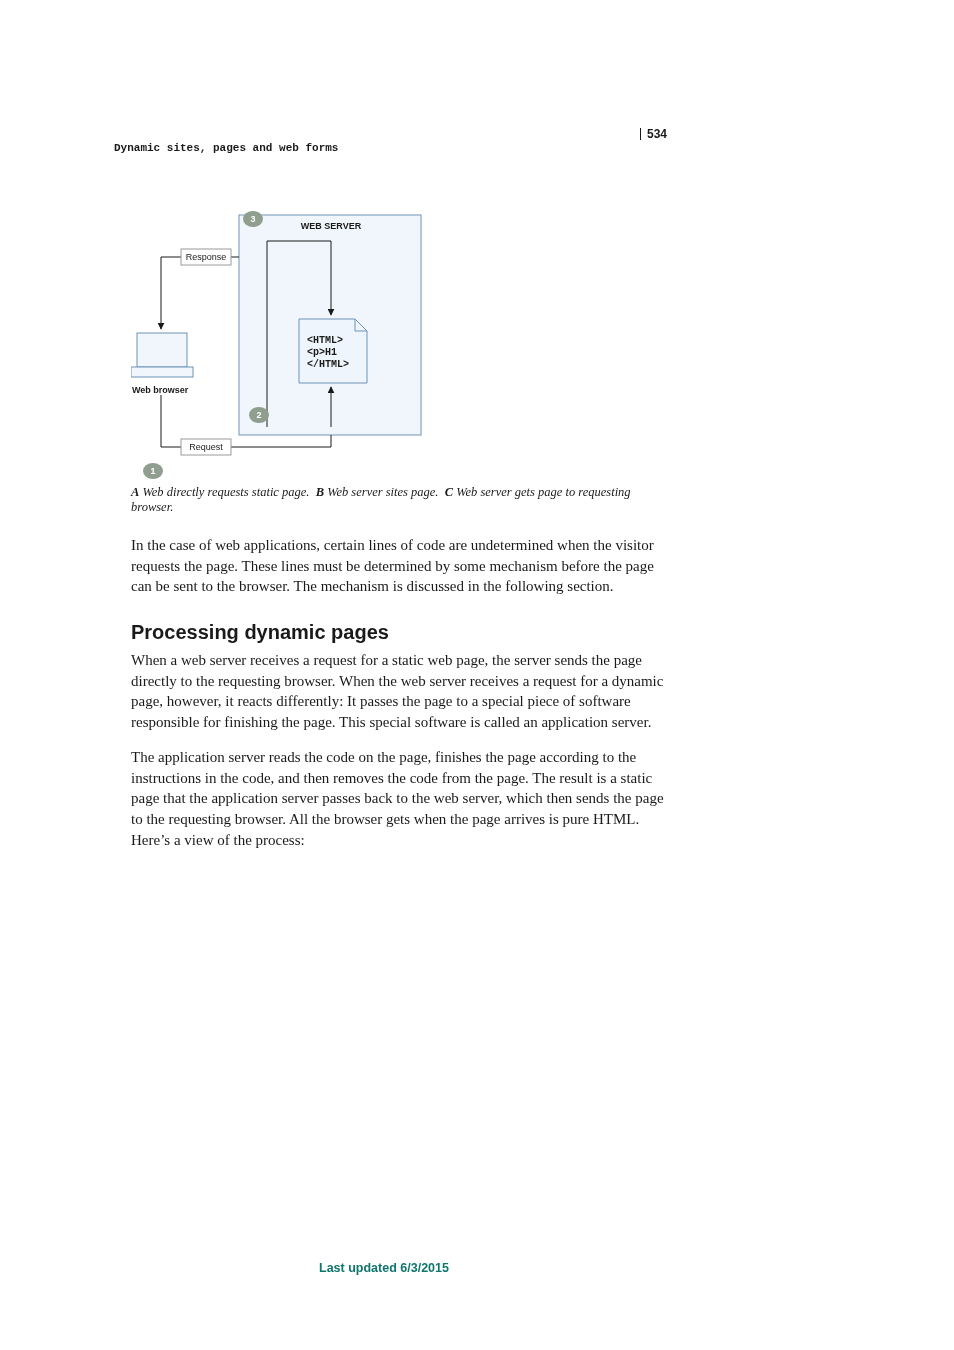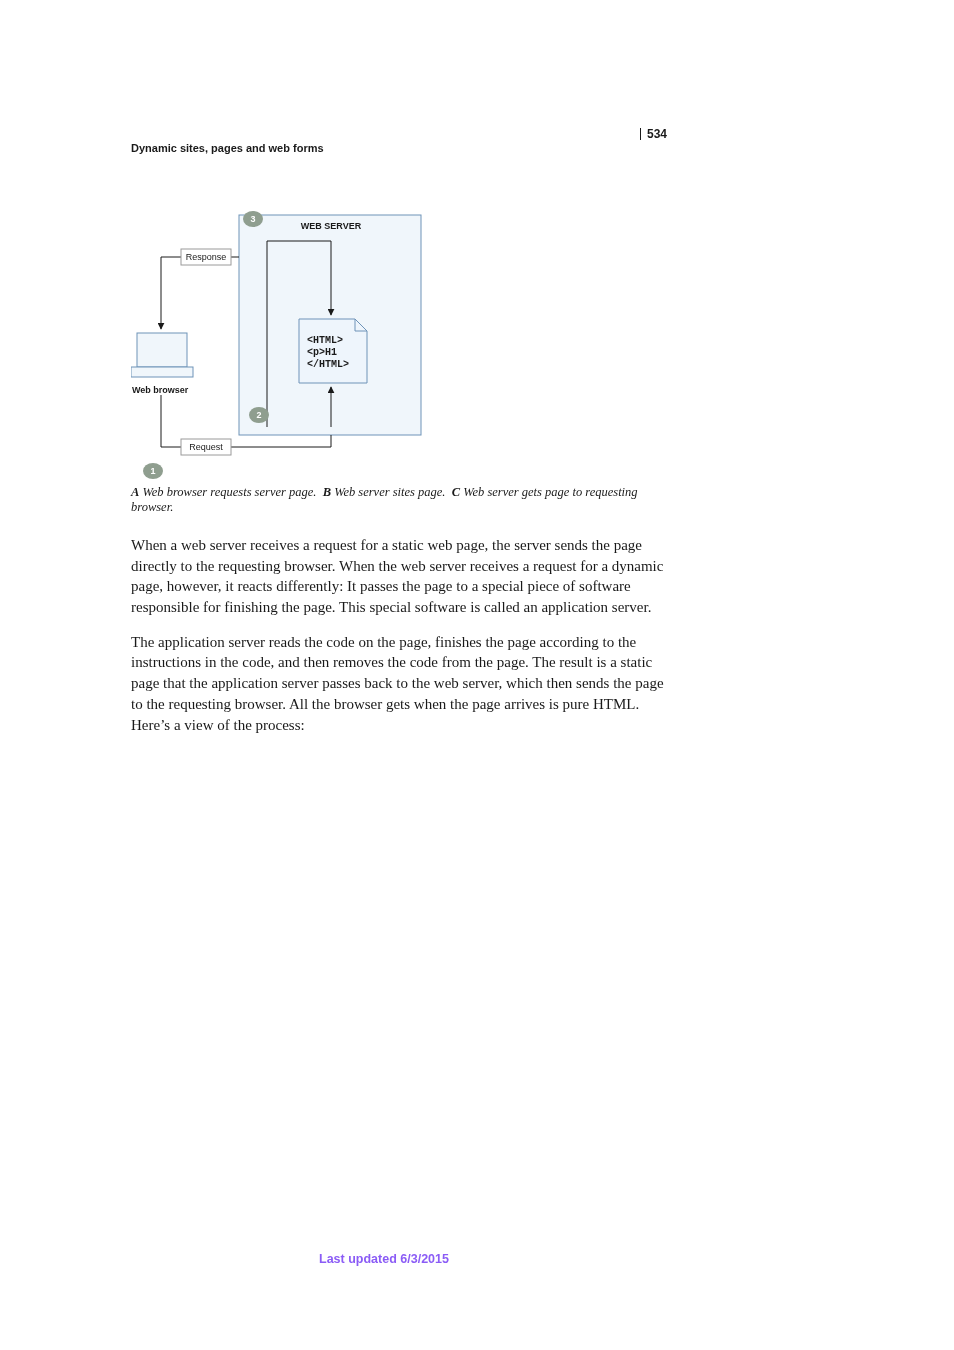--- a/index.html
+++ b/index.html
@@ -24,23 +24,23 @@
     width: 36px;
     border-left: 1px solid #1a1a1a;
     padding-left: 6px;
     font-family: "Myriad Pro", Arial, Helvetica, sans-serif;
     font-weight: 700;
     font-size: 12px;
     line-height: 1;
   }
   .running-head {
     position: absolute;
-    left: 131px;
+    left: 114px;
     top: 142px;
-    font-family: Liberation Sans, sans-serif;
+    font-family: Liberation Mono, monospace;
     font-weight: 700;
     font-size: 11px;
     color: #1a1a1a;
   }
   .content {
     position: absolute;
     left: 131px;
     right: 97px;
     top: 199px;
   }
@@ -64,25 +64,25 @@
     font-family: "Myriad Pro", Arial, Helvetica, sans-serif;
     font-weight: 700;
     font-size: 20px;
     margin: 24px 0 6px 0;
     color: #1a1a1a;
   }
   .footer {
     position: absolute;
     left: 0;
     right: 0;
-    bottom: 84px;
+    bottom: 75px;
     text-align: center;
     font-family: "Myriad Pro", Arial, Helvetica, sans-serif;
     font-weight: 700;
-    color: #8b5cf6;
+    color: #0f766e;
     font-size: 12.5px;
   }
   
   .svglbl { font-family: Arial, Helvetica, sans-serif; font-size: 9px; font-weight: 700; fill: #1a1a1a; }
   .svglbl.light { font-weight: 500; }
   .svgmono { font-family: "Courier New", monospace; font-size: 10px; font-weight: 700; fill: #1a1a1a; }
   .badge { fill: #8f9e8f; }
   .badgetxt { font-family: Arial, Helvetica, sans-serif; font-size: 9px; font-weight: 700; fill: #ffffff; }
 </style>
 </head>
@@ -150,26 +150,28 @@
           <line x1="200" y1="244" x2="200" y2="232" stroke="#1a1a1a"></line>
           <rect x="50" y="236" width="50" height="16" fill="#ffffff" stroke="#9a9a9a"></rect>
           <text class="svglbl light" x="75" y="247" text-anchor="middle">Request</text>
         </g>
         <ellipse class="badge" cx="22" cy="268" rx="10" ry="8"></ellipse>
         <text class="badgetxt" x="22" y="271" text-anchor="middle">1</text>
       </svg>
     </div>
 
     <p class="caption">
-      <b>A</b> <span>Web browser requests server page.</span>&nbsp;
+      <b>A</b> <span>Web directly requests static page.</span>&nbsp;
       <b>B</b> <span>Web server sites page.</span>&nbsp;
       <b>C</b> <span>Web server gets page to requesting browser.</span>
     </p>
 
+    <p class="body">In the case of web applications, certain lines of code are undetermined when the visitor requests the page. These lines must be determined by some mechanism before the page can be sent to the browser. The mechanism is discussed in the following section.</p>
 
+    <h2 class="section">Processing dynamic pages</h2>
 
     <p class="body">When a web server receives a request for a static web page, the server sends the page directly to the requesting browser. When the web server receives a request for a dynamic page, however, it reacts differently: It passes the page to a special piece of software responsible for finishing the page. This special software is called an application server.</p>
 
     <p class="body">The application server reads the code on the page, finishes the page according to the instructions in the code, and then removes the code from the page. The result is a static page that the application server passes back to the web server, which then sends the page to the requesting browser. All the browser gets when the page arrives is pure HTML. Here’s a view of the process:</p>
 
   </div>
 
   <div class="footer">
     <span>Last updated 6/3/2015</span>
   </div>

